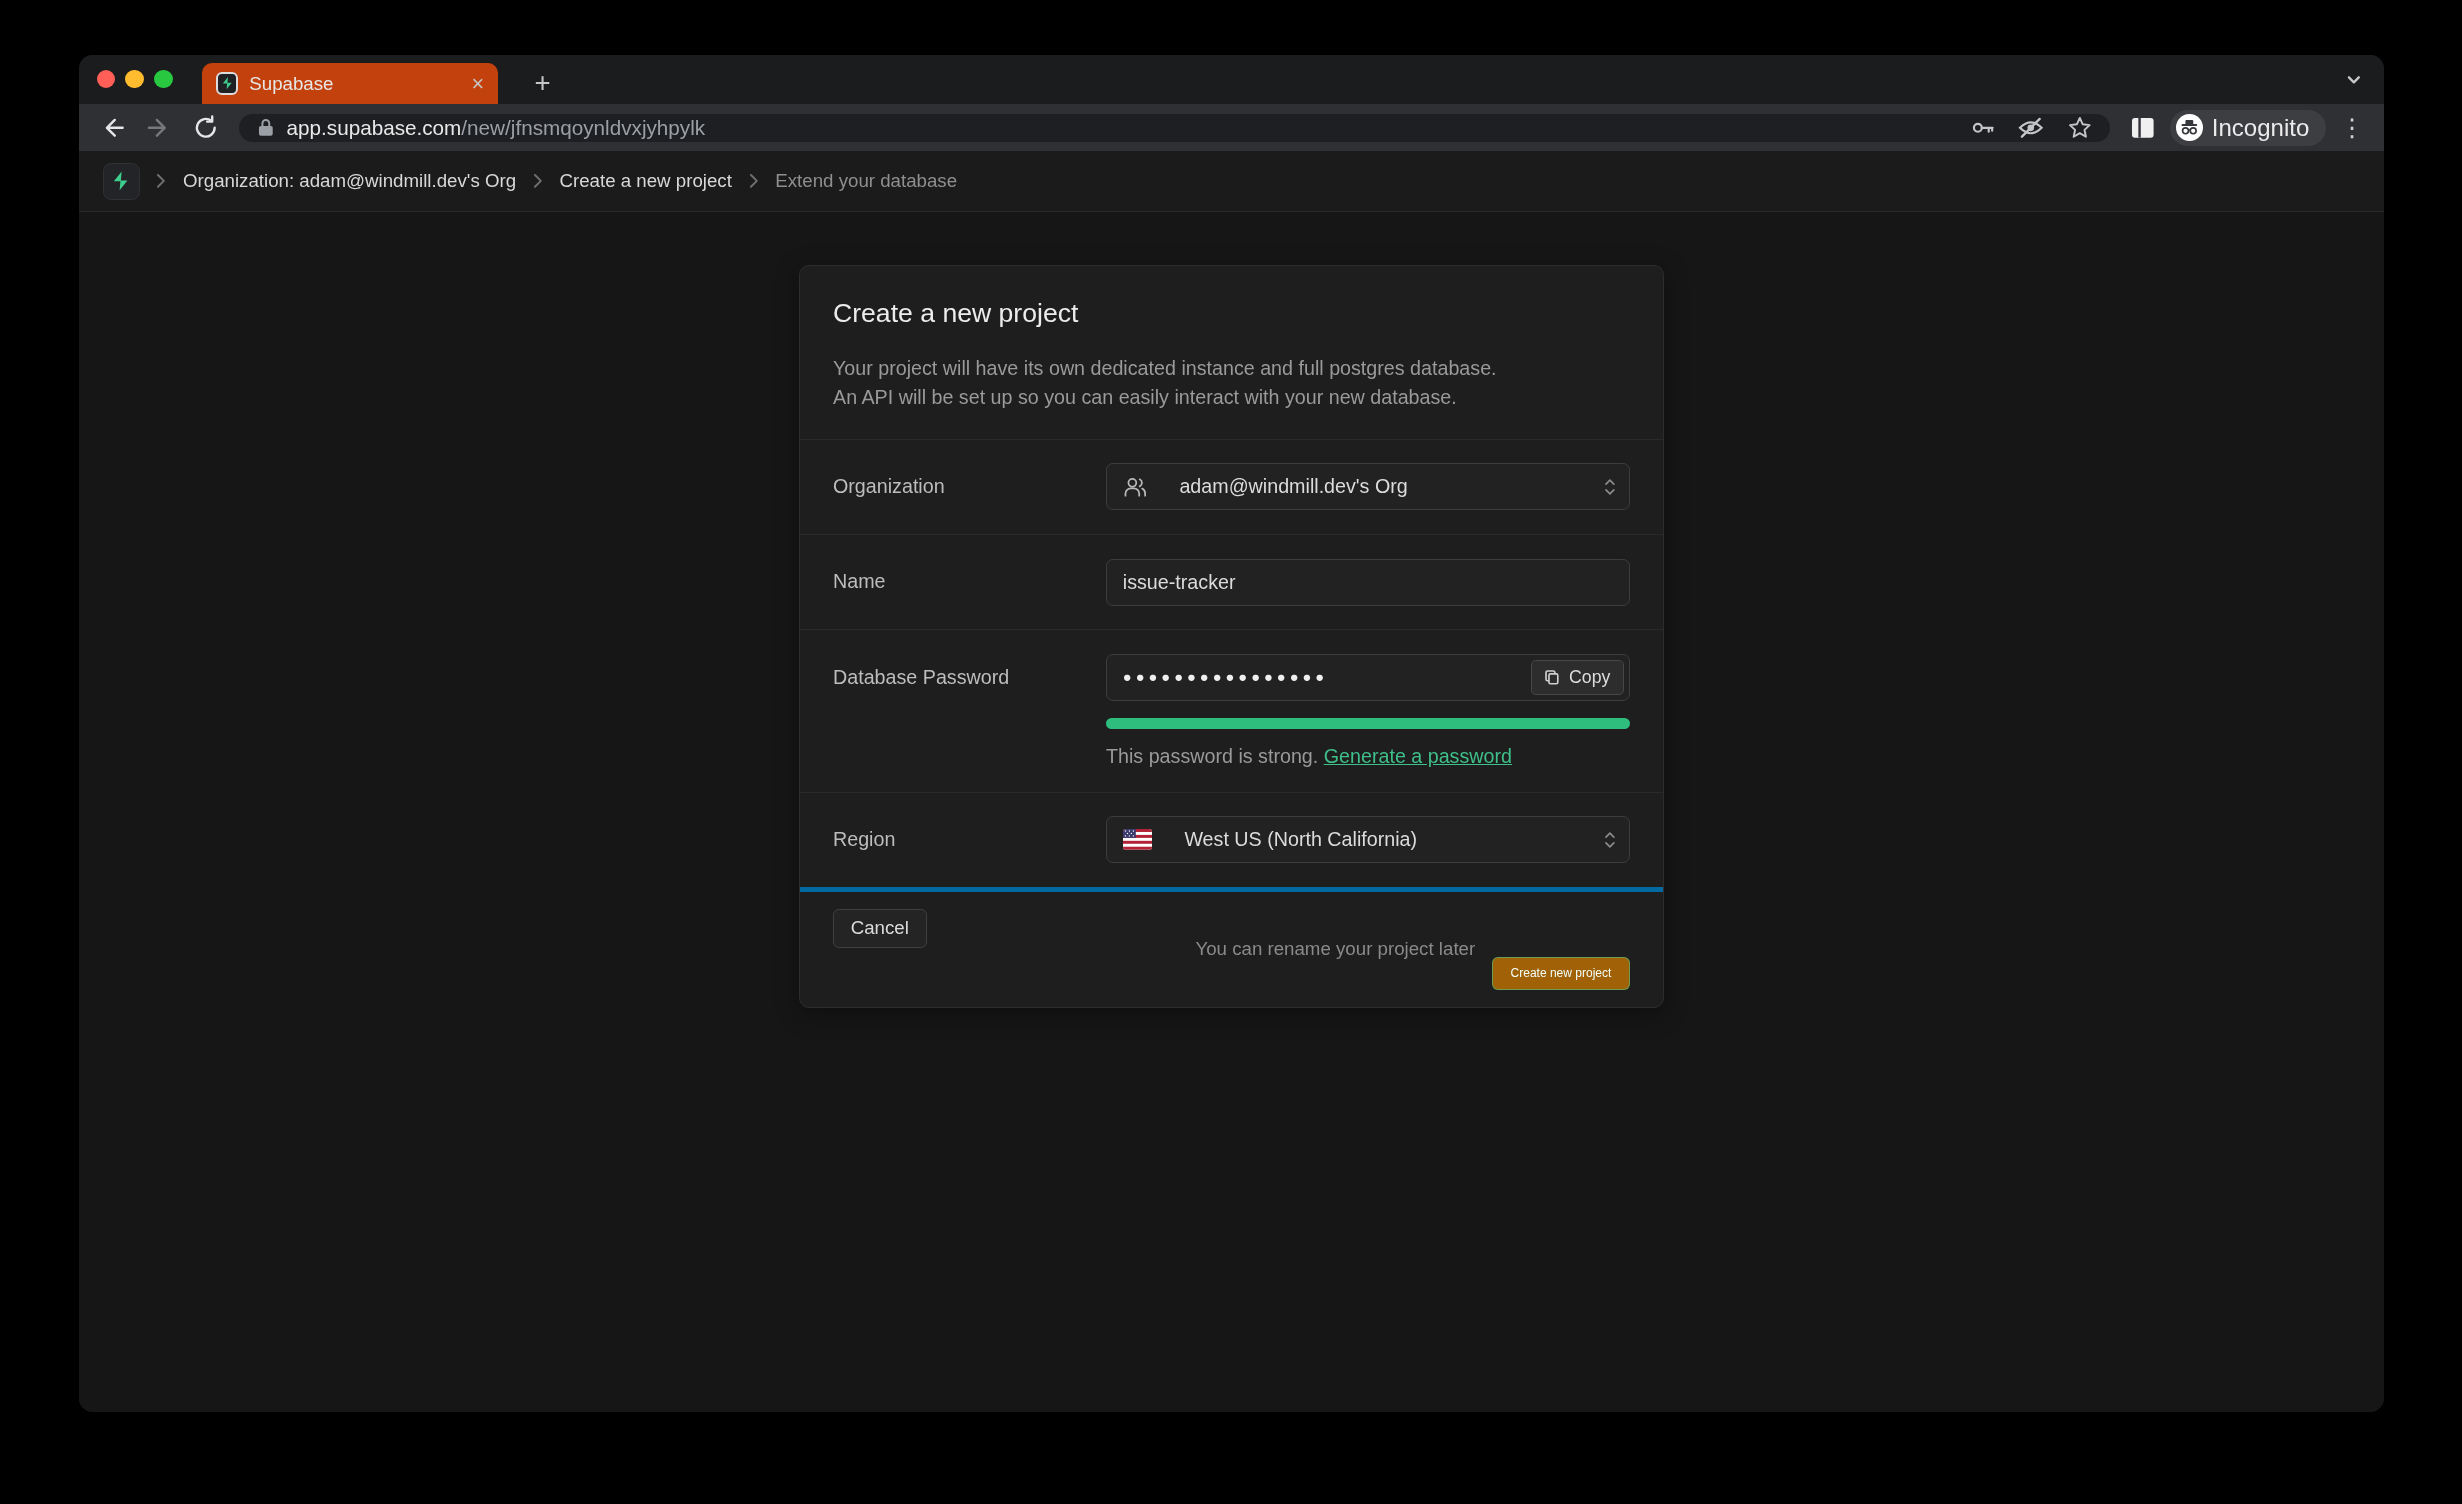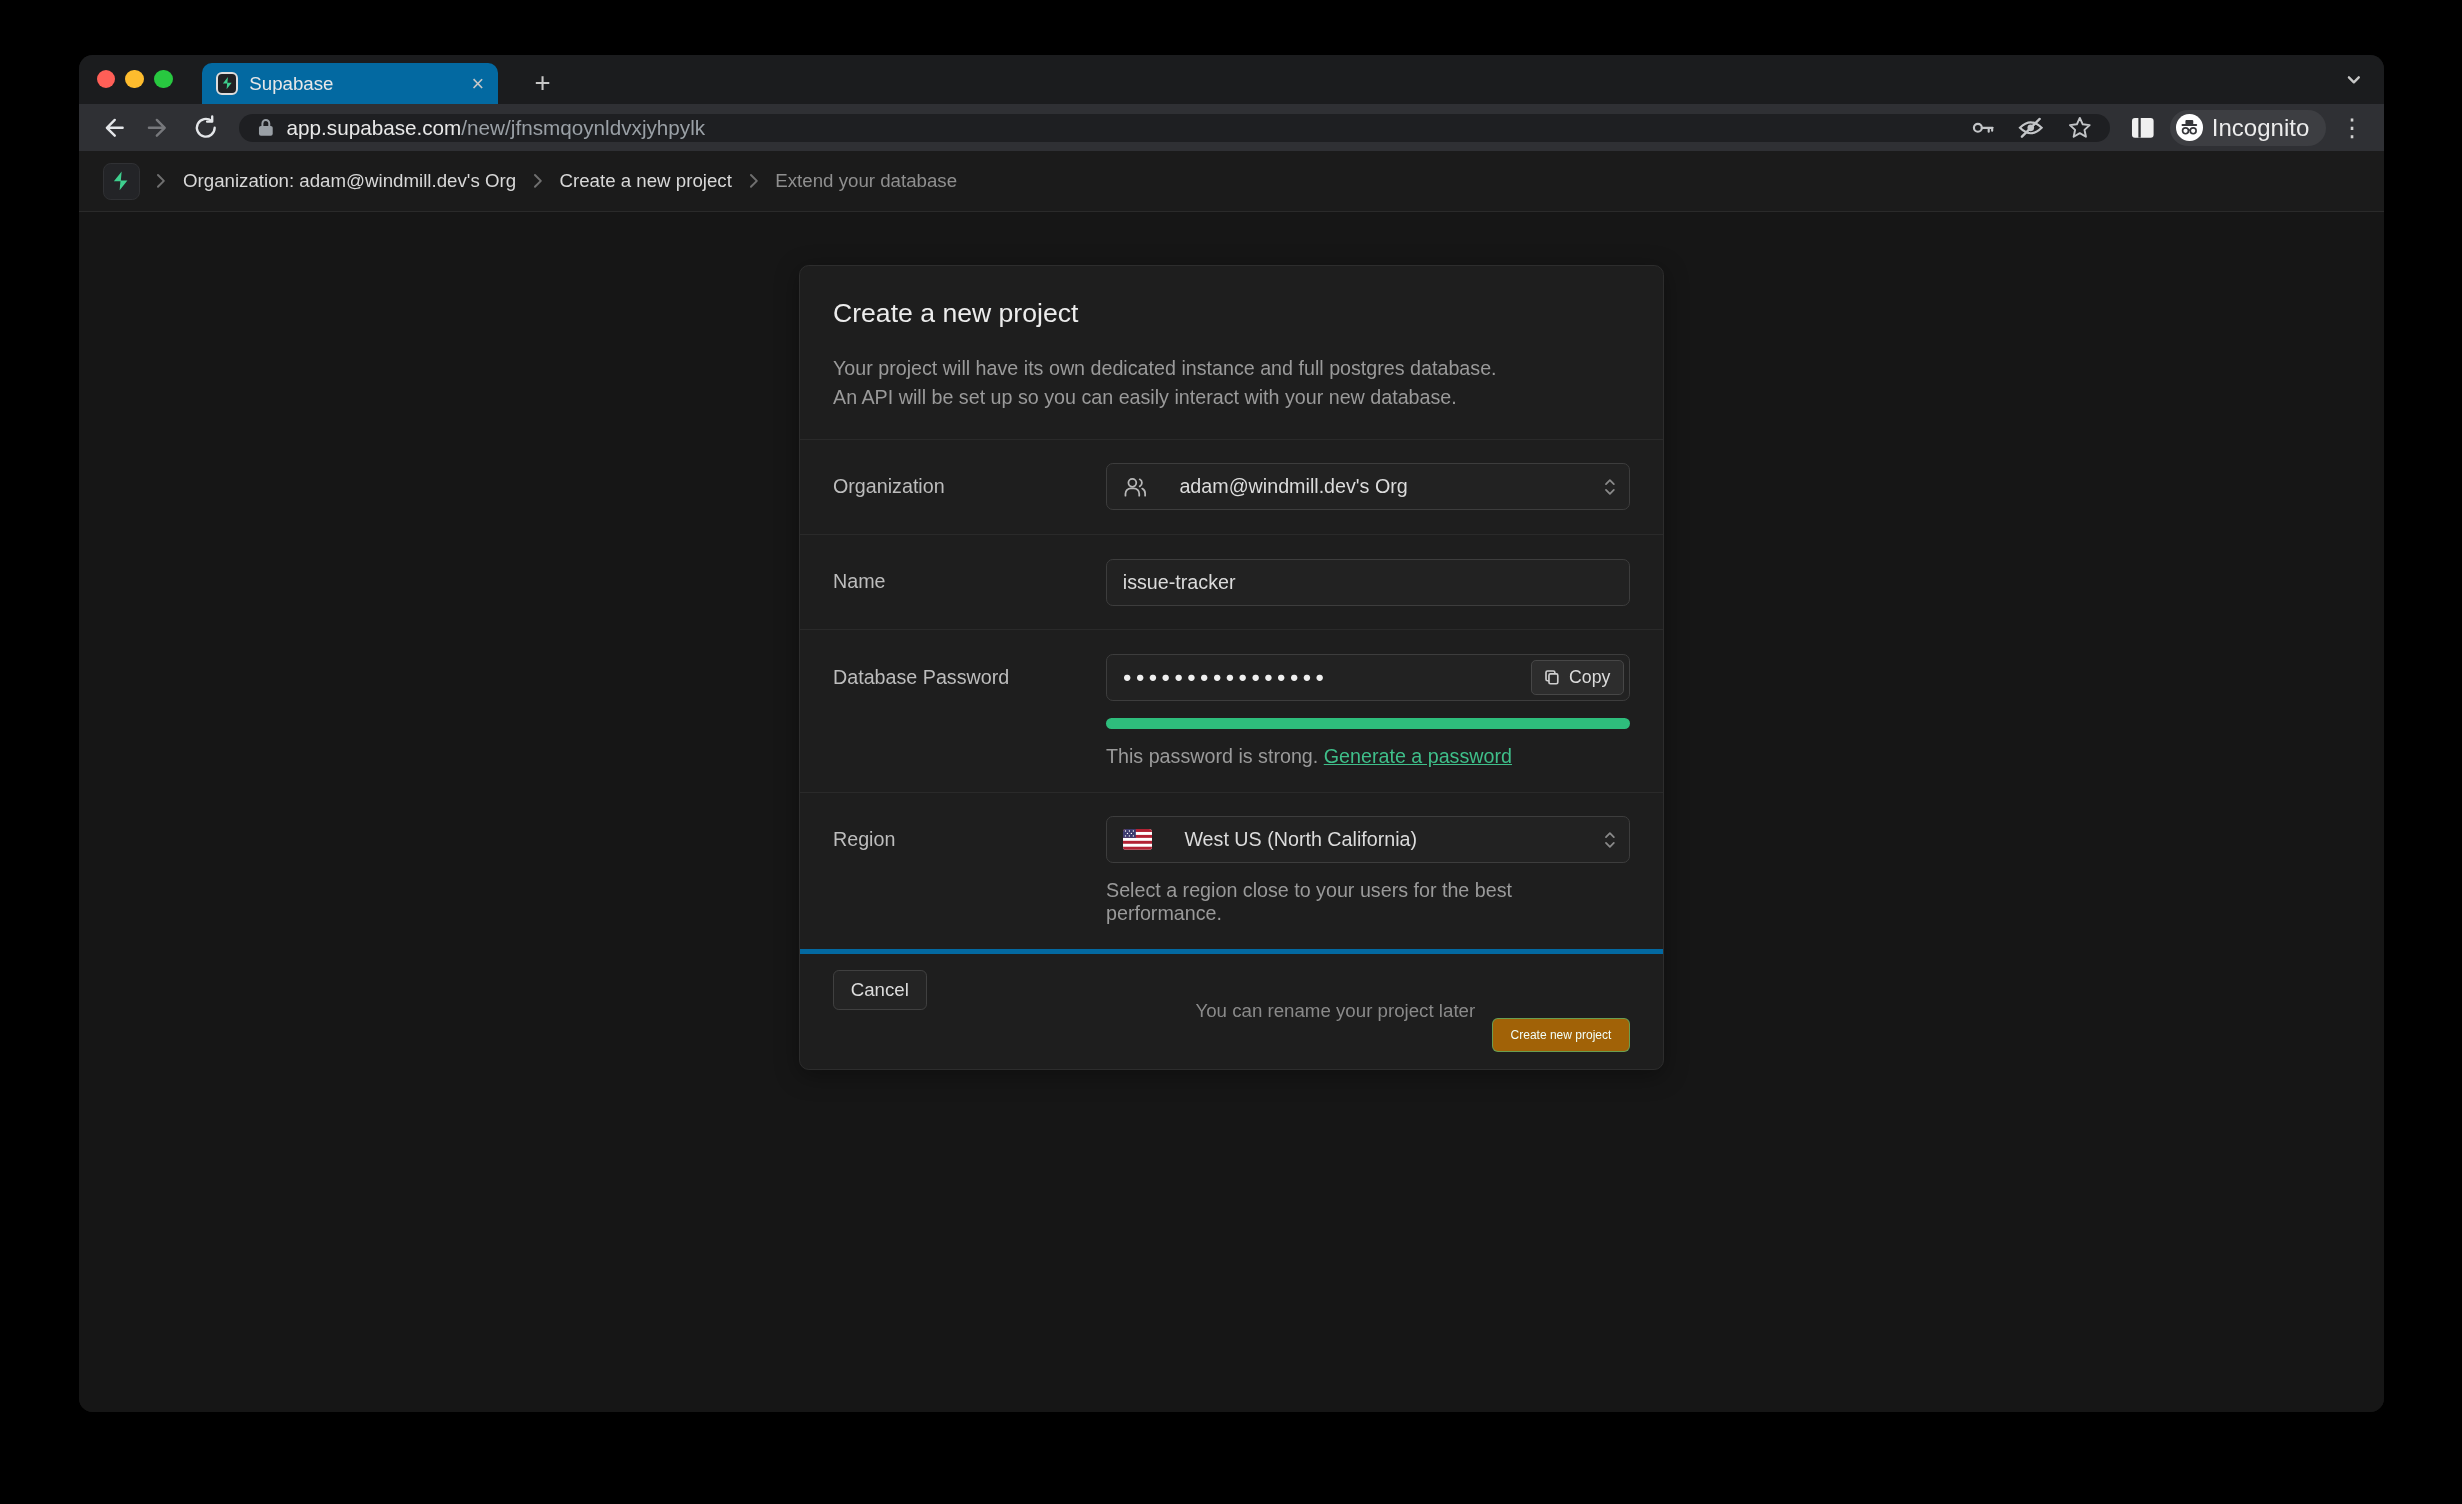--- a/index.html
+++ b/index.html
@@ -12,21 +12,21 @@
             display:flex; flex-direction:column; box-shadow:0 19.7px 59px rgba(0,0,0,.6); }
 
   
   .tabstrip { position:relative; height:49px; background:#1b1c1e; flex:none; }
   .traffic { position:absolute; left:17.7px; top:14.8px; display:flex; gap:9.9px; }
   .traffic span { width:18.7px; height:18.7px; border-radius:50%; display:block; }
   .light-red { background:#ff5f57; }
   .light-yellow { background:#febc2e; }
   .light-green { background:#28c840; }
   .tab { position:absolute; left:123px; bottom:0; width:296px; height:41px;
-         background:#0369a1; border-radius:9.9px 9.9px 0 0;
+         background:#c2410c; border-radius:9.9px 9.9px 0 0;
          display:flex; align-items:center; padding:0 11.8px 0 13.8px; gap:10.8px;margin-top:40px; }
   .favicon { width:22.7px; height:22.7px; border:2px solid #dcdcdc; border-radius:5.9px;
              display:flex; align-items:center; justify-content:center; flex:none; background:#202124; }
   .tab-title { flex:1; color:#e8e8e8; font-size:18.7px; white-space:nowrap; overflow:hidden; }
   .tab-close { color:#c7c7c7; font-size:21.7px; line-height:1; padding:0 2px; cursor:default; }
   .newtab { position:absolute; left:445px; bottom:3px; width:37px; height:37px;
             display:flex; align-items:center; justify-content:center;
             color:#c7c7c7; font-size:27.6px; border-radius:50%; }
   .strip-chevron { position:absolute; right:19.7px; top:13.8px; }
 
@@ -302,21 +302,20 @@
                     </g>
                   </svg>
               </span>
               <span>West US (North California)</span>
               <span class="updown">
                 <svg width="13.8" height="23.6" viewBox="0 0 14 24">
                     <path d="M3 9 L7 5 L11 9 M3 15 L7 19 L11 15" stroke="#8a8a8a" stroke-width="1.8" fill="none" stroke-linecap="round" stroke-linejoin="round"></path>
                   </svg>
               </span>
             </div>
-            <div class="helper">Select a region close to your users for the best performance.</div>
           </div>
         </div>
 
 
         <div class="panel-footer">
           <button class="btn-cancel">Cancel</button>
           <div class="footer-right">
             <span class="footer-note">You can rename your project later</span>
             <button class="btn-submit">Create new project</button>
           </div>

